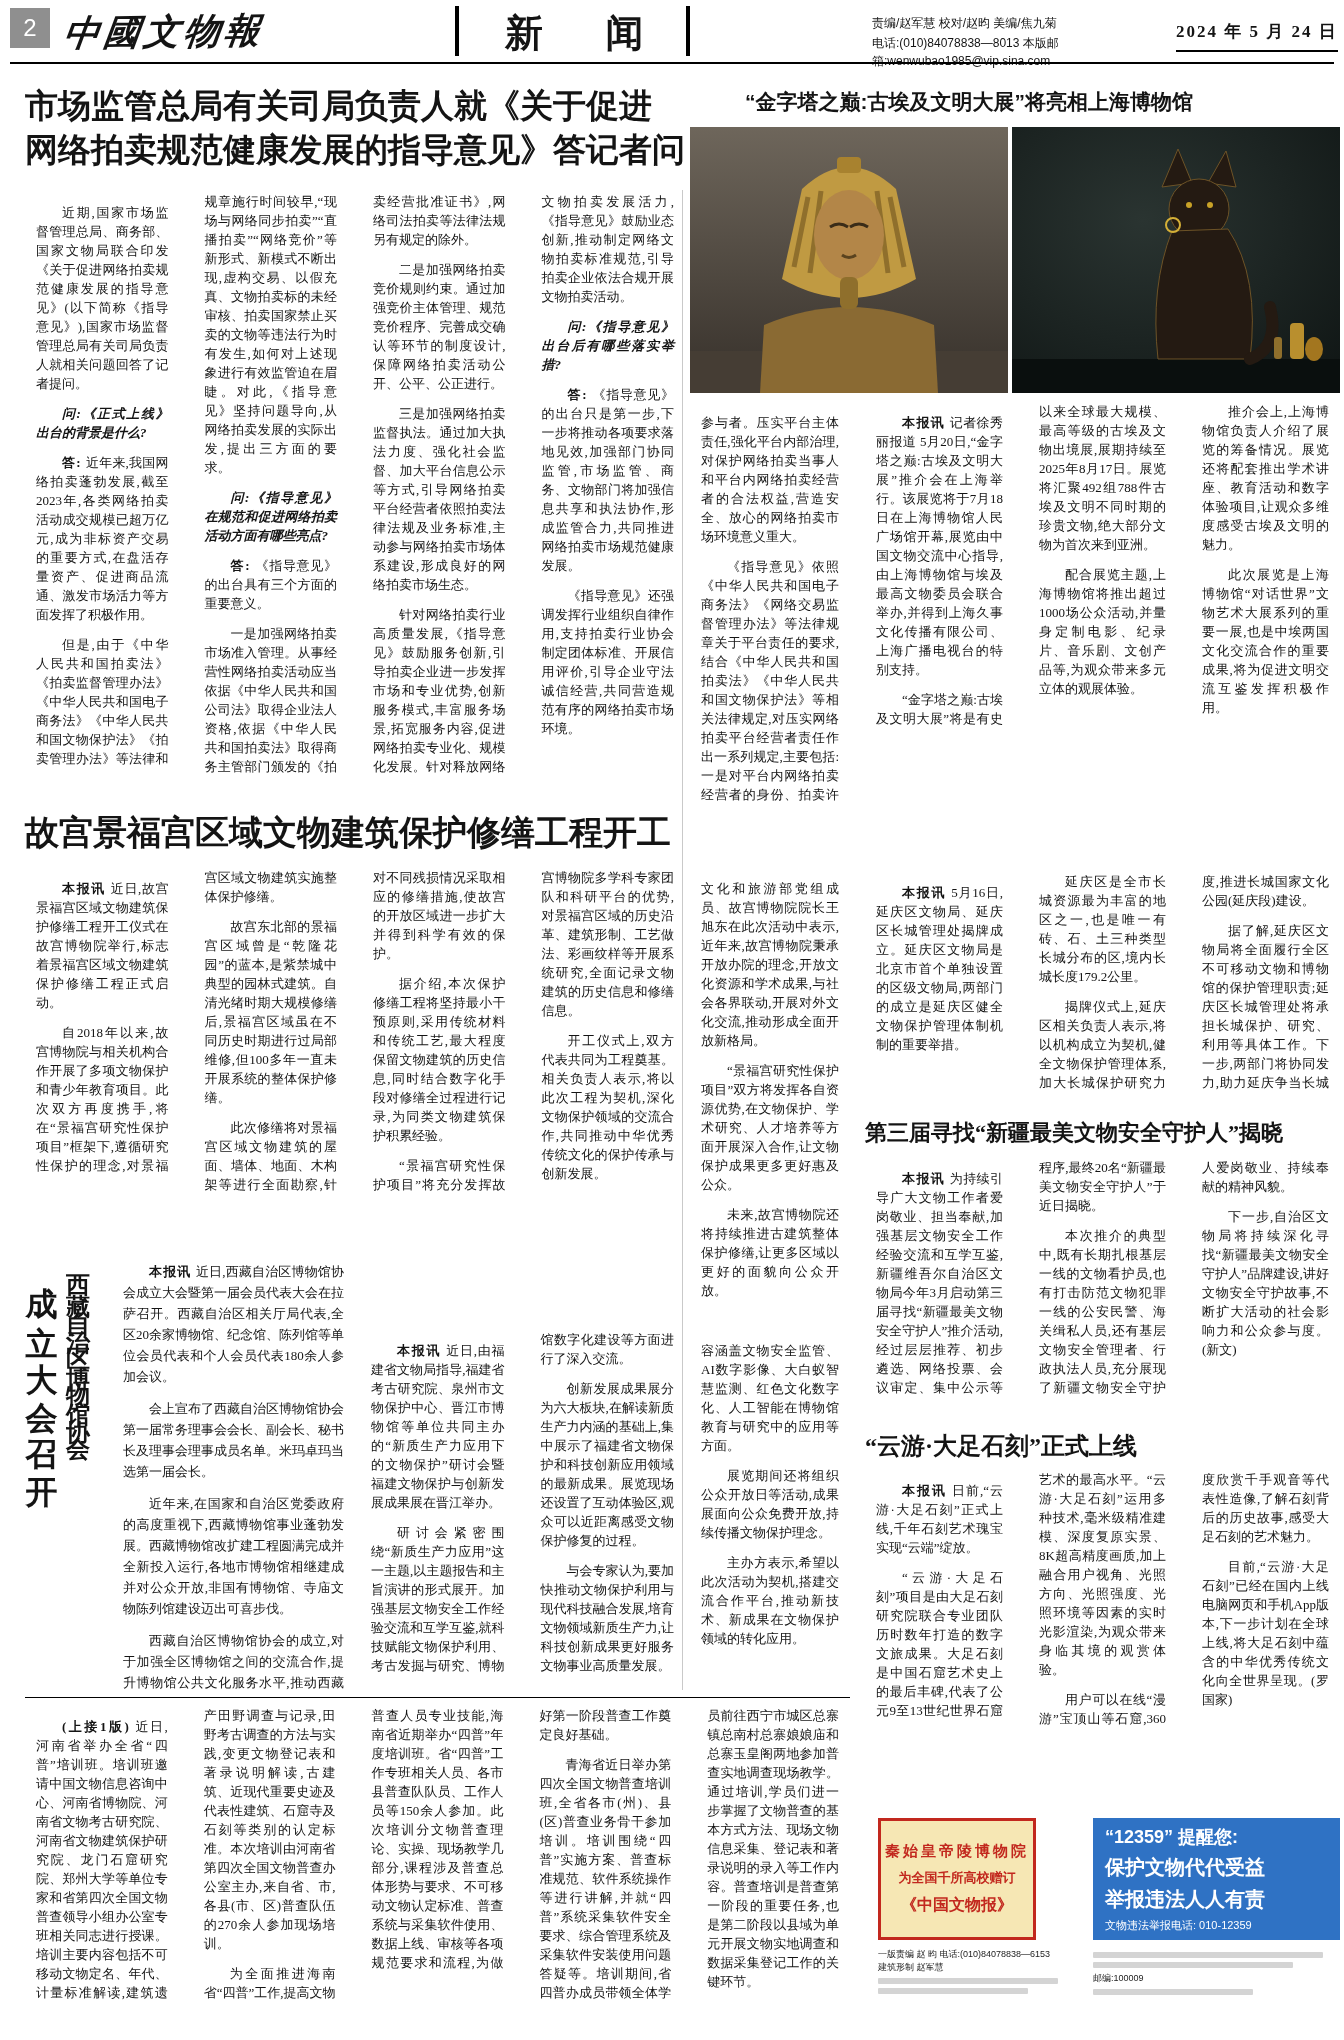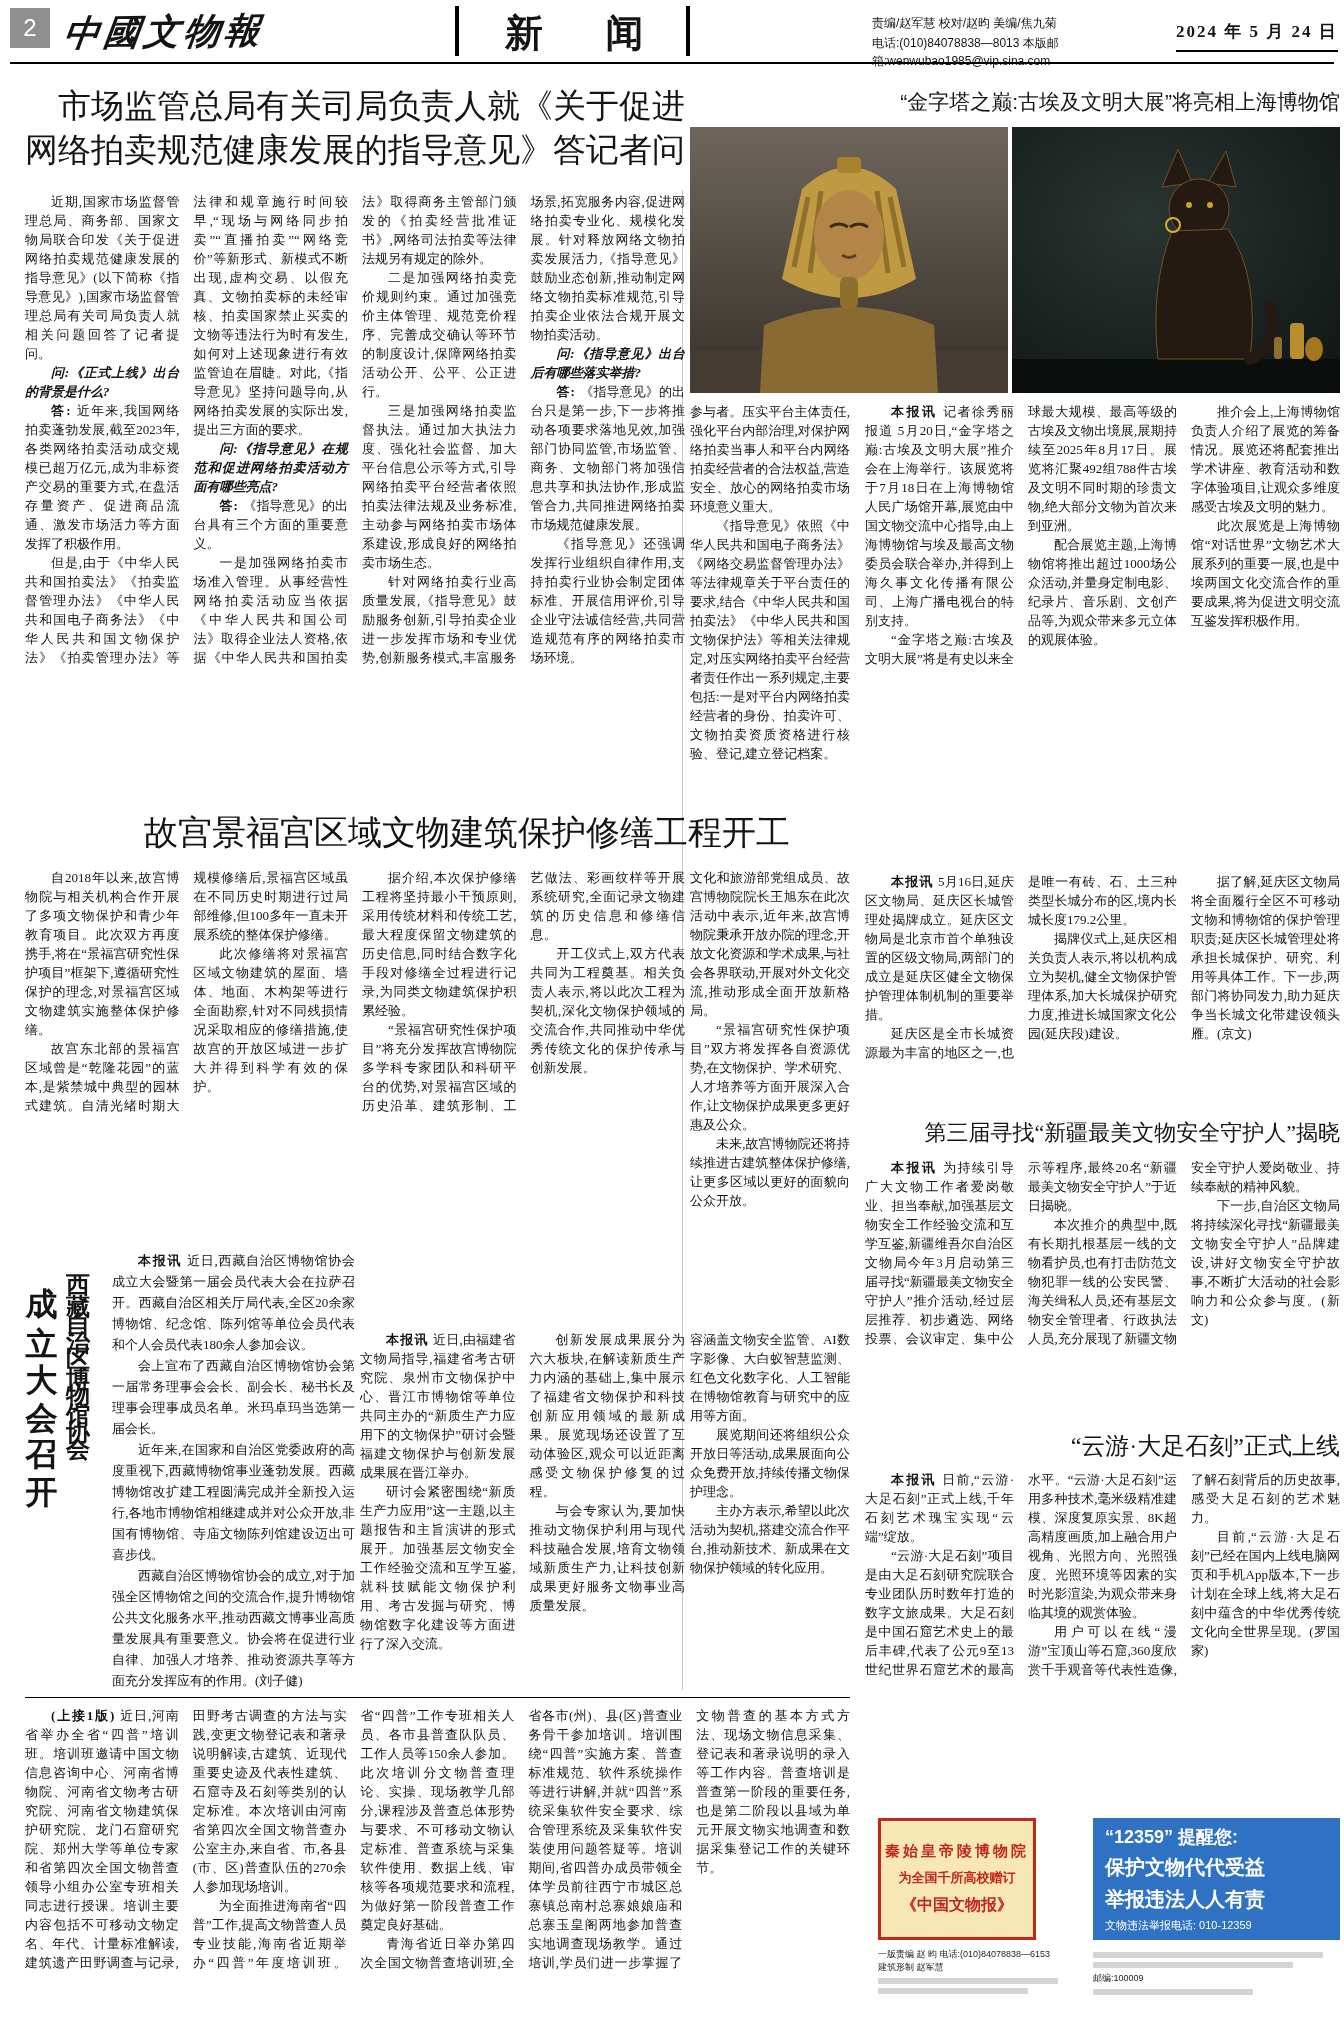--- a/index.html
+++ b/index.html
@@ -14,28 +14,28 @@
            font-family:"Liberation Sans",sans-serif}
   .masthead{font-weight:900;font-style:italic;font-size:36px;letter-spacing:4px;transform:skewX(-8deg) rotate(-1deg)}
   .section-title{font-weight:900;font-size:38px;letter-spacing:26px;white-space:nowrap;
                  font-family:"Liberation Sans","DejaVu Sans",sans-serif}
   .vbar{width:4px;background:#000}
   .staffline{font-size:12px;line-height:18px;font-family:"Liberation Sans",sans-serif}
   .dateline{font-size:17px;font-weight:bold;border-bottom:2px solid #000;padding-bottom:7px;letter-spacing:2px;white-space:nowrap}
   .hrule{background:#000}
   .vrule{background:#c9c9c9}
   
-  .hl{font-weight:400;text-align:right;white-space:nowrap}
+  .hl{font-weight:700;text-align:left;white-space:nowrap}
   
   .body-text{font-size:13px;line-height:19px;overflow:hidden;text-align:justify}
   .cols2{column-count:2;column-gap:14px}
   .cols3{column-count:3;column-gap:14px}
   .cols4{column-count:4;column-gap:14px}
   .cols5{column-count:5;column-gap:14px}
-  .para{margin:0;text-align:justify;text-indent:2em}
+  .para{margin:11px;text-align:justify;text-indent:2em}
   .para b{letter-spacing:1px}
   .para.q{font-weight:bold;font-style:italic}
   .para.cont{text-indent:0}
   
   .vcol{writing-mode:vertical-rl;text-orientation:upright;font-weight:900;line-height:1}
   .vbig{font-size:32px;letter-spacing:38px;padding-top:12px}
   .vsmall{font-size:24px;letter-spacing:18px;padding-top:6px}
   
   .ad-yellow{background:#f6e7b4;border:3px solid #c2281e;display:flex;flex-direction:column;align-items:center;
              justify-content:center;gap:8px;color:#c2281e;font-weight:900;text-align:center}
@@ -142,20 +142,21 @@
       <p class="para first"><b>本报讯 </b>记者徐秀丽报道 5月20日,“金字塔之巅:古埃及文明大展”推介会在上海举行。该展览将于7月18日在上海博物馆人民广场馆开幕,展览由中国文物交流中心指导,由上海博物馆与埃及最高文物委员会联合举办,并得到上海久事文化传播有限公司、上海广播电视台的特别支持。</p>
       <p class="para p">“金字塔之巅:古埃及文明大展”将是有史以来全球最大规模、最高等级的古埃及文物出境展,展期持续至2025年8月17日。展览将汇聚492组788件古埃及文明不同时期的珍贵文物,绝大部分文物为首次来到亚洲。</p>
       <p class="para p">配合展览主题,上海博物馆将推出超过1000场公众活动,并量身定制电影、纪录片、音乐剧、文创产品等,为观众带来多元立体的观展体验。</p>
       <p class="para p">推介会上,上海博物馆负责人介绍了展览的筹备情况。展览还将配套推出学术讲座、教育活动和数字体验项目,让观众多维度感受古埃及文明的魅力。</p>
       <p class="para p">此次展览是上海博物馆“对话世界”文物艺术大展系列的重要一展,也是中埃两国文化交流合作的重要成果,将为促进文明交流互鉴发挥积极作用。</p>
     </div>
 
   <div class="abs hl serif" style="left:25px;top:810px;width:765px;font-size:34px">故宫景福宫区域文物建筑保护修缮工程开工</div>
 
   <div class="abs body-text cols4" style="left:25px;top:868px;width:660px;height:340px">
+      <p class="para first"><b>本报讯 </b>近日,故宫景福宫区域文物建筑保护修缮工程开工仪式在故宫博物院举行,标志着景福宫区域文物建筑保护修缮工程正式启动。</p>
       <p class="para p">自2018年以来,故宫博物院与相关机构合作开展了多项文物保护和青少年教育项目。此次双方再度携手,将在“景福宫研究性保护项目”框架下,遵循研究性保护的理念,对景福宫区域文物建筑实施整体保护修缮。</p>
       <p class="para p">故宫东北部的景福宫区域曾是“乾隆花园”的蓝本,是紫禁城中典型的园林式建筑。自清光绪时期大规模修缮后,景福宫区域虽在不同历史时期进行过局部维修,但100多年一直未开展系统的整体保护修缮。</p>
       <p class="para p">此次修缮将对景福宫区域文物建筑的屋面、墙体、地面、木构架等进行全面勘察,针对不同残损情况采取相应的修缮措施,使故宫的开放区域进一步扩大并得到科学有效的保护。</p>
       <p class="para p">据介绍,本次保护修缮工程将坚持最小干预原则,采用传统材料和传统工艺,最大程度保留文物建筑的历史信息,同时结合数字化手段对修缮全过程进行记录,为同类文物建筑保护积累经验。</p>
       <p class="para p">“景福宫研究性保护项目”将充分发挥故宫博物院多学科专家团队和科研平台的优势,对景福宫区域的历史沿革、建筑形制、工艺做法、彩画纹样等开展系统研究,全面记录文物建筑的历史信息和修缮信息。</p>
       <p class="para p">开工仪式上,双方代表共同为工程奠基。相关负责人表示,将以此次工程为契机,深化文物保护领域的交流合作,共同推动中华优秀传统文化的保护传承与创新发展。</p>
     </div>
 
   <div class="abs body-text" style="left:690px;top:868px;width:160px;height:440px">
       <p class="para cont">文化和旅游部党组成员、故宫博物院院长王旭东在此次活动中表示,近年来,故宫博物院秉承开放办院的理念,开放文化资源和学术成果,与社会各界联动,开展对外文化交流,推动形成全面开放新格局。</p>

